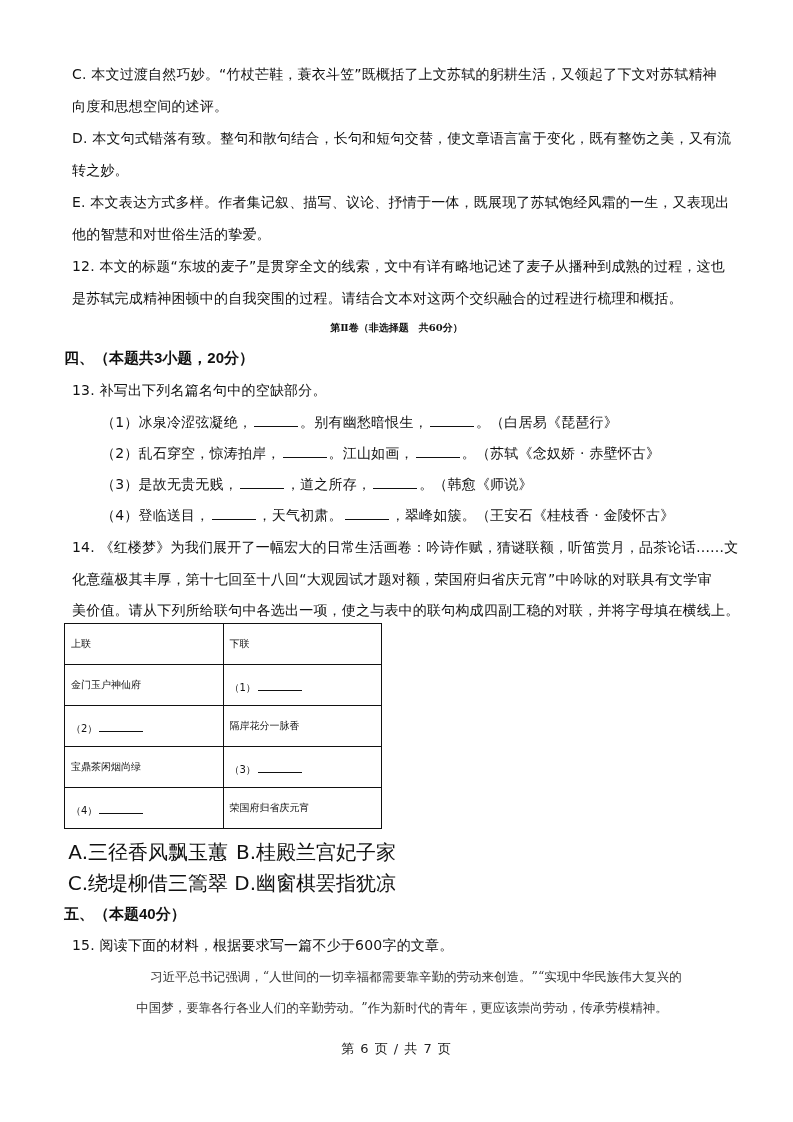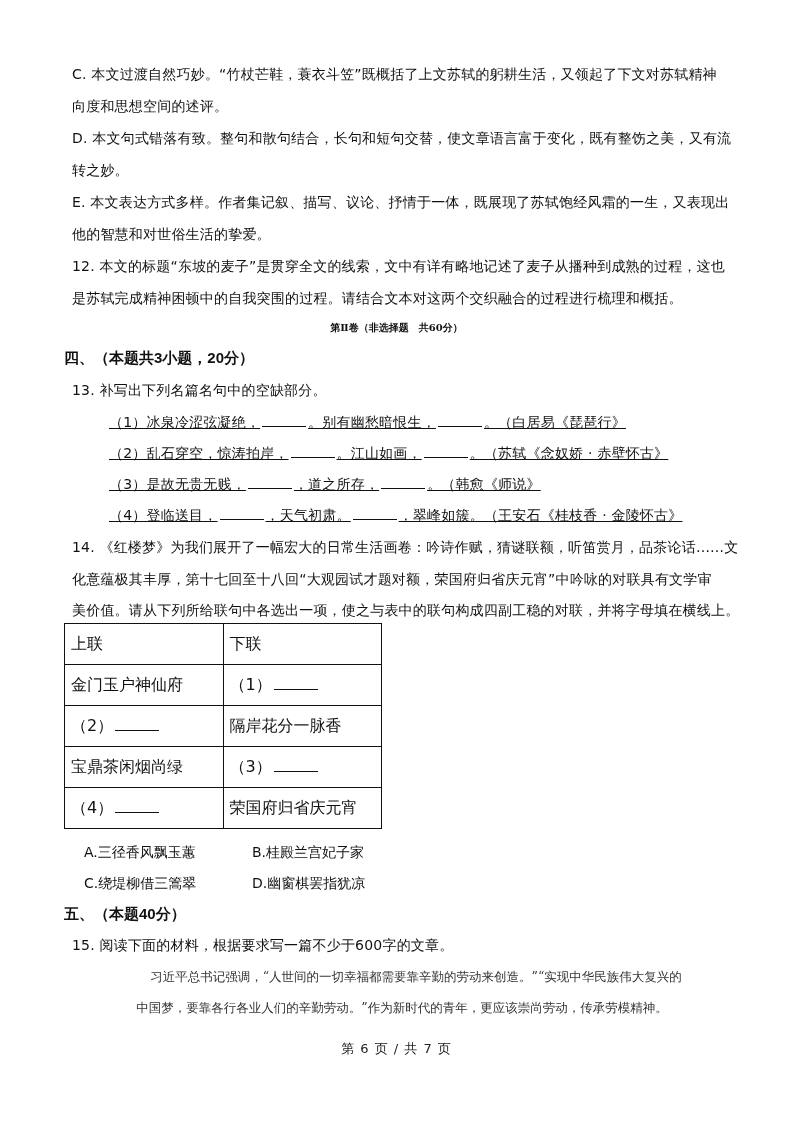--- a/index.html
+++ b/index.html
@@ -6,42 +6,42 @@
   body {
     width: 793px; height: 1122px; position: relative; overflow: hidden;
     font-family: "DejaVu Sans", "Liberation Sans", sans-serif;
     color: #111111;
   }
   .line {
     position: absolute; left: 72px; width: 660px;
     font-size: 14px; line-height: 20px; white-space: nowrap;
     letter-spacing: 0.2px;
   }
-  .indent { left: 109px; text-decoration: underline; }
+  .indent { left: 101px; }
   .section-title {
     position: absolute; left: 64px;
     font-size: 15px; font-weight: bold; line-height: 20px;
     font-family: Liberation Sans, sans-serif;
   }
   .vol-title {
     position: absolute; left: 0; width: 793px; text-align: center;
     font-size: 10px; font-weight: bold; line-height: 20px;
     font-family: "DejaVu Serif", "Liberation Serif", serif;
   }
   .blank { display: inline-block; width: 44px; border-bottom: 1px solid #111; height: 14px; vertical-align: baseline; margin: 0 2px; }
   table.couplet {
     position: absolute; left: 64px; top: 623px;
     border-collapse: collapse; width: 318px;
-    font-size: 16px;
+    font-size: 10px;
   }
   table.couplet td {
     border: 1px solid #111111; height: 41px; padding: 0 6px;
     width: 158px; box-sizing: border-box; vertical-align: middle;
   }
-  .options { position: absolute; left: 84px; font-size: 14px; line-height: 20px; }
+  .options { position: absolute; left: 60px; font-size: 20px; line-height: 20px; text-align: right; }
   .options span { display: inline-block; width: 168px; }
   .material {
     position: absolute; left: 72px; width: 660px;
     font-family: "DejaVu Serif", "Liberation Serif", serif;
     font-size: 12.5px; line-height: 20px; color: #333; text-align: center;
   }
   .footer {
     position: absolute; top: 1040px; left: 0; width: 793px; text-align: center;
     font-size: 13px; color: #222; letter-spacing: 1px;
   }

